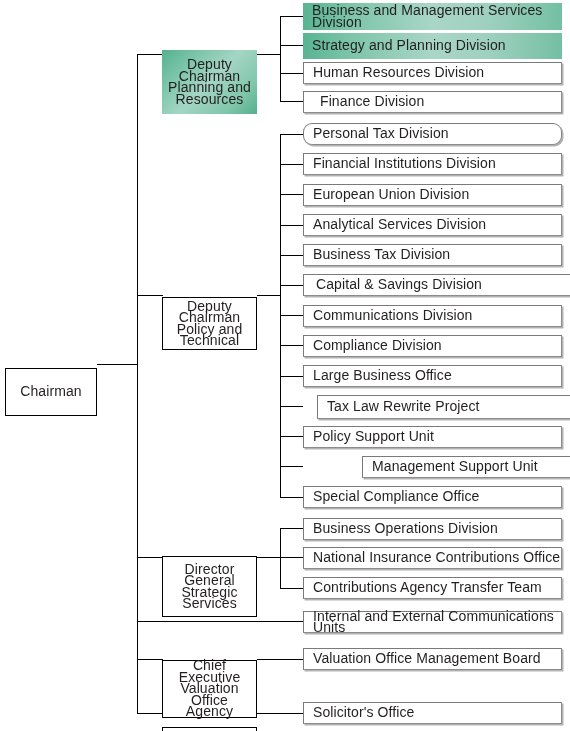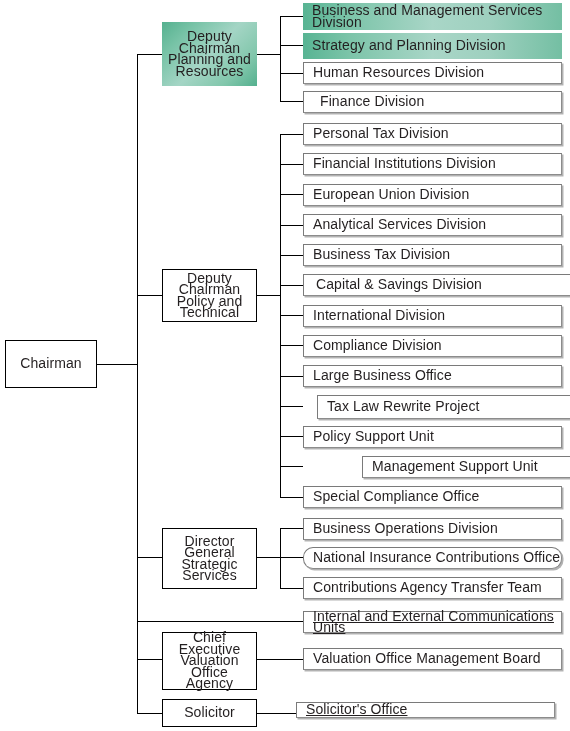--- a/index.html
+++ b/index.html
@@ -40,20 +40,21 @@
     letter-spacing: 0.1px;
     white-space: pre-line;
   }
 
   
   .node.plain {
     border: 1px solid #000000;
     background: #ffffff;
     justify-content: center;
     text-align: center;
+    margin-top: 28px;
   }
 
   
   .node.leaf {
     border: 1px solid #8c8c8c;
     border-top-color: #7a7a7a;
     border-left-color: #7a7a7a;
     background: #ffffff;
     box-shadow: 1.5px 1.5px 0 rgba(0,0,0,0.30);
     justify-content: flex-start;
@@ -159,51 +160,51 @@
   <div class="node plain" style="left:162px; top:699px; width:95px; height:28px;">Solicitor</div>
 
   <div class="node leaf green" style="left:303px; top:3px; width:259px; height:27px;">Business and Management Services Division</div>
 
   <div class="node leaf green" style="left:303px; top:33px; width:259px; height:26px;">Strategy and Planning Division</div>
 
   <div class="node leaf" style="left:303px; top:62px; width:259px; height:22px;">Human Resources Division</div>
 
   <div class="node leaf" style="left:303px; top:91px; width:259px; height:22px;padding-left:16px;">Finance Division</div>
 
-  <div class="node leaf" style="left:303px; top:123px; width:259px; height:22px;">Personal Tax Division</div>
+  <div class="node leaf" style="left:303px; top:123px; width:259px; height:22px;border-radius:9px;">Personal Tax Division</div>
 
   <div class="node leaf" style="left:303px; top:153px; width:259px; height:22px;">Financial Institutions Division</div>
 
   <div class="node leaf" style="left:303px; top:184px; width:259px; height:22px;">European Union Division</div>
 
   <div class="node leaf" style="left:303px; top:214px; width:259px; height:22px;">Analytical Services Division</div>
 
   <div class="node leaf" style="left:303px; top:244px; width:259px; height:22px;">Business Tax Division</div>
 
   <div class="node leaf" style="left:303px; top:274px; width:292px; height:22px;padding-left:12px;">Capital &amp; Savings Division</div>
 
-  <div class="node leaf" style="left:303px; top:305px; width:259px; height:22px;">International Division</div>
+  <div class="node leaf" style="left:303px; top:305px; width:259px; height:22px;">Communications Division</div>
 
   <div class="node leaf" style="left:303px; top:335px; width:259px; height:22px;">Compliance Division</div>
 
   <div class="node leaf" style="left:303px; top:365px; width:259px; height:22px;">Large Business Office</div>
 
   <div class="node leaf" style="left:317px; top:395px; width:259px; height:24px;">Tax Law Rewrite Project</div>
 
   <div class="node leaf" style="left:303px; top:426px; width:259px; height:22px;">Policy Support Unit</div>
 
   <div class="node leaf" style="left:314px; top:456px; width:234px; height:22px;margin-left:48px;">Management Support Unit</div>
 
   <div class="node leaf" style="left:303px; top:486px; width:259px; height:22px;">Special Compliance Office</div>
 
   <div class="node leaf" style="left:303px; top:518px; width:259px; height:22px;">Business Operations Division</div>
 
-  <div class="node leaf" style="left:303px; top:547px; width:259px; height:22px;border-radius:10px;">National Insurance Contributions Office</div>
+  <div class="node leaf" style="left:303px; top:547px; width:259px; height:22px;">National Insurance Contributions Office</div>
 
   <div class="node leaf" style="left:303px; top:577px; width:259px; height:22px;">Contributions Agency Transfer Team</div>
 
-  <div class="node leaf" style="left:303px; top:611px; width:259px; height:22px;text-decoration:underline;">Internal and External Communications Units</div>
+  <div class="node leaf" style="left:303px; top:611px; width:259px; height:22px;">Internal and External Communications Units</div>
 
   <div class="node leaf" style="left:303px; top:648px; width:259px; height:22px;">Valuation Office Management Board</div>
 
-  <div class="node leaf" style="left:296px; top:702px; width:259px; height:16px;text-decoration:underline;">Solicitor's Office</div>
+  <div class="node leaf" style="left:303px; top:702px; width:259px; height:22px;">Solicitor's Office</div>
 
 </div>
 
 </body></html>

